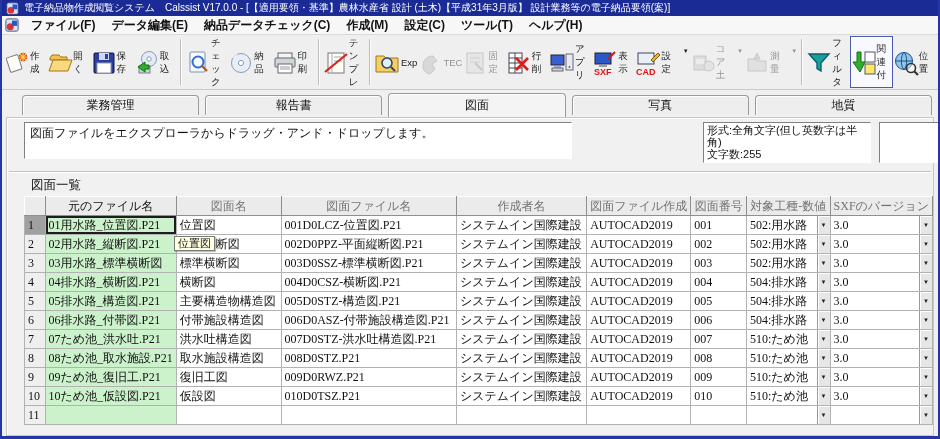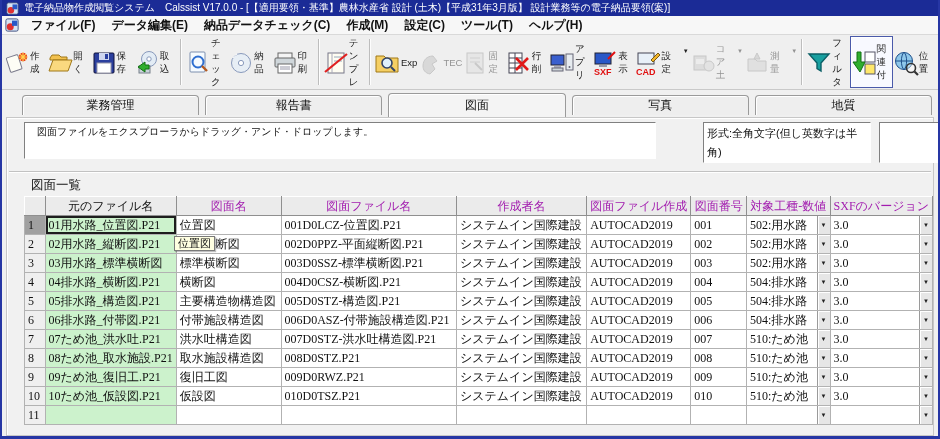--- a/index.html
+++ b/index.html
@@ -29,31 +29,31 @@
   
   .tabbar { height:25px; display:flex; align-items:flex-end; padding:2px 6px 0 20px; gap:6px; position:relative; z-index:2; }
   .tab { flex:1 1 0; height:20px; background:#eeeeee; border:1px solid #9a9a9a; border-bottom:none;
          border-radius:4px 4px 0 0; text-align:center; font-size:12px; line-height:19px;
          box-shadow:inset 1px 1px 0 #ffffff; color:#111; overflow:hidden; }
   .tab.selected { height:24px; line-height:23px; background:#f4f4f4; margin-bottom:-2px; position:relative; z-index:3; }
   
   .content { position:absolute; left:4px; right:4px; top:117px; bottom:0; background:#f1f1f1;
              border:1px solid #c7c7c7; box-shadow:inset 1px 1px 0 #ffffff; z-index:1; }
   .sunken { background:#fff; border:1px solid; border-color:#808080 #ffffff #ffffff #808080; }
-  .dropbox { position:absolute; left:17px; top:4px; width:632px; height:37px; padding:2px 12px; font-size:10px; overflow:hidden; }
-  .fmtbox  { position:absolute; left:696px; top:4px; width:168px; height:41px; padding:1px 3px; font-size:11px; line-height:19px; overflow:hidden; }
+  .dropbox { position:absolute; left:17px; top:4px; width:548px; height:37px; padding:2px 5px; font-size:12px; overflow:hidden; }
+  .fmtbox  { position:absolute; left:696px; top:4px; width:168px; height:41px; padding:1px 3px; font-size:11px; line-height:12px; overflow:hidden; }
   .extrabox{ position:absolute; left:872px; top:4px; width:70px; height:41px; }
   .hline { position:absolute; left:2px; right:2px; top:53px; border-top:1px solid #c2c2c2; border-bottom:1px solid #ffffff; }
   .caption { position:absolute; left:24px; top:59px; font-size:12.5px; color:#111; }
   
   table.grid { position:absolute; left:17px; top:78px; border-collapse:collapse; table-layout:fixed; background:#fff;font-family:Liberation Serif, serif; }
   table.grid td, table.grid th { border:1px solid #b2b2b2; height:19px; padding:0 3px; font-size:12px; font-weight:normal;
                                  white-space:nowrap; overflow:hidden; text-align:left; }
   table.grid th { background:#ebebeb; text-align:center; border-color:#ffffff #8f8f8f #8f8f8f #ffffff; }
-  table.grid th.red { color:#a21caf; }
+  table.grid th.red { color:#737373; }
   td.rownum { background:#efefef; text-align:center; border-color:#ffffff #8f8f8f #8f8f8f #ffffff; }
   td.rownum.sel { background:#a0a0a0; }
   td.green { background:#ccf2cc; border-color:#ffffff #9f9f9f #9f9f9f #ffffff; }
   td.green.active-cell { box-shadow:inset 0 0 0 2px #1d1d1d; }
   td.combo { position:relative; padding-right:15px; }
   td.combo .cbtn { position:absolute; right:0; top:0; bottom:0; width:13px; background:#e6e6e6;
                    border-left:1px solid #9a9a9a; box-shadow:inset 1px 1px 0 #fff; font-size:6px; color:#222;
                    display:flex; align-items:center; justify-content:center; }
   td.sxfcol { border-left:2px solid #4d4d4d; }
   

